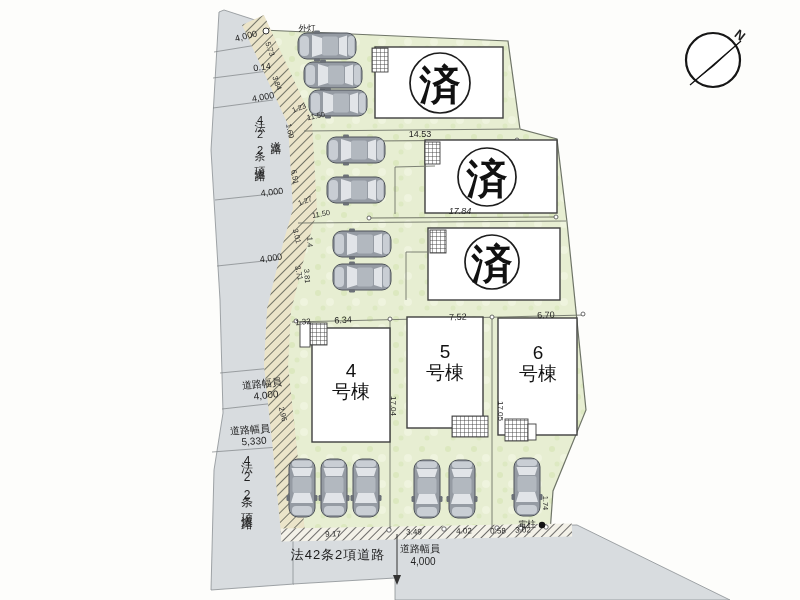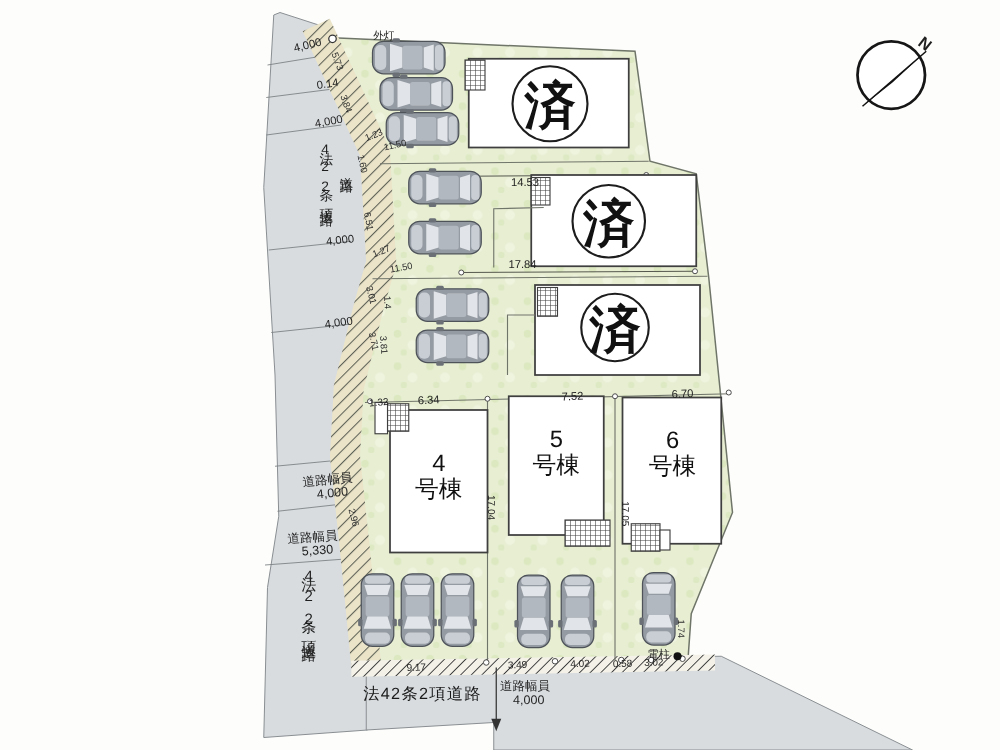--- a/index.html
+++ b/index.html
@@ -183,22 +183,22 @@
 
   <div class="lbl road-name" style="left:338px;top:555px;">法42条2項道路</div>
   <div class="lbl cap" style="left:420px;top:549px;">道路幅員</div>
   <div class="lbl cap" style="left:423px;top:561px;">4,000</div>
   <div class="lbl dim" style="left:333px;top:534px;font-size:8px;transform:translate(-50%,-50%) rotate(-2deg);">9.17</div>
   <div class="lbl dim" style="left:414px;top:532px;font-size:8px;transform:translate(-50%,-50%) rotate(-2deg);">3.49</div>
   <div class="lbl dim" style="left:464px;top:531px;font-size:8px;transform:translate(-50%,-50%) rotate(-2deg);">4.02</div>
   <div class="lbl dim" style="left:498px;top:531px;font-size:8px;transform:translate(-50%,-50%) rotate(-2deg);">0.58</div>
   <div class="lbl dim" style="left:523px;top:530px;font-size:8px;transform:translate(-50%,-50%) rotate(-2deg);">3.02</div>
 
-  <div class="lbl dim" style="left:420px;top:146px;">14.53</div>
-  <div class="lbl dim" style="left:418px;top:211px;">17.84</div>
+  <div class="lbl dim" style="left:420px;top:134px;">14.53</div>
+  <div class="lbl dim" style="left:460px;top:211px;font-style:italic;">17.84</div>
   <div class="lbl dim" style="left:303px;top:322px;font-size:8px;transform:translate(-50%,-50%) rotate(-5deg);">1.32</div>
   <div class="lbl dim" style="left:343px;top:320px;transform:translate(-50%,-50%) rotate(-3deg);">6.34</div>
   <div class="lbl dim" style="left:458px;top:317px;transform:translate(-50%,-50%) rotate(-2deg);">7.52</div>
   <div class="lbl dim" style="left:546px;top:315px;transform:translate(-50%,-50%) rotate(-2deg);">6.70</div>
   <div class="lbl dim" style="left:393px;top:406px;font-size:8px;transform:translate(-50%,-50%) rotate(90deg);">17.04</div>
   <div class="lbl dim" style="left:500px;top:411px;font-size:8px;transform:translate(-50%,-50%) rotate(90deg);">17.05</div>
   <div class="lbl dim-sm" style="left:545px;top:503px;transform:translate(-50%,-50%) rotate(90deg);">1.74</div>
   <div class="lbl dim-sm" style="left:310px;top:242px;transform:translate(-50%,-50%) rotate(86deg);">1.4</div>
   <div class="lbl dim-sm" style="left:307px;top:276px;transform:translate(-50%,-50%) rotate(86deg);">3.81</div>
 

